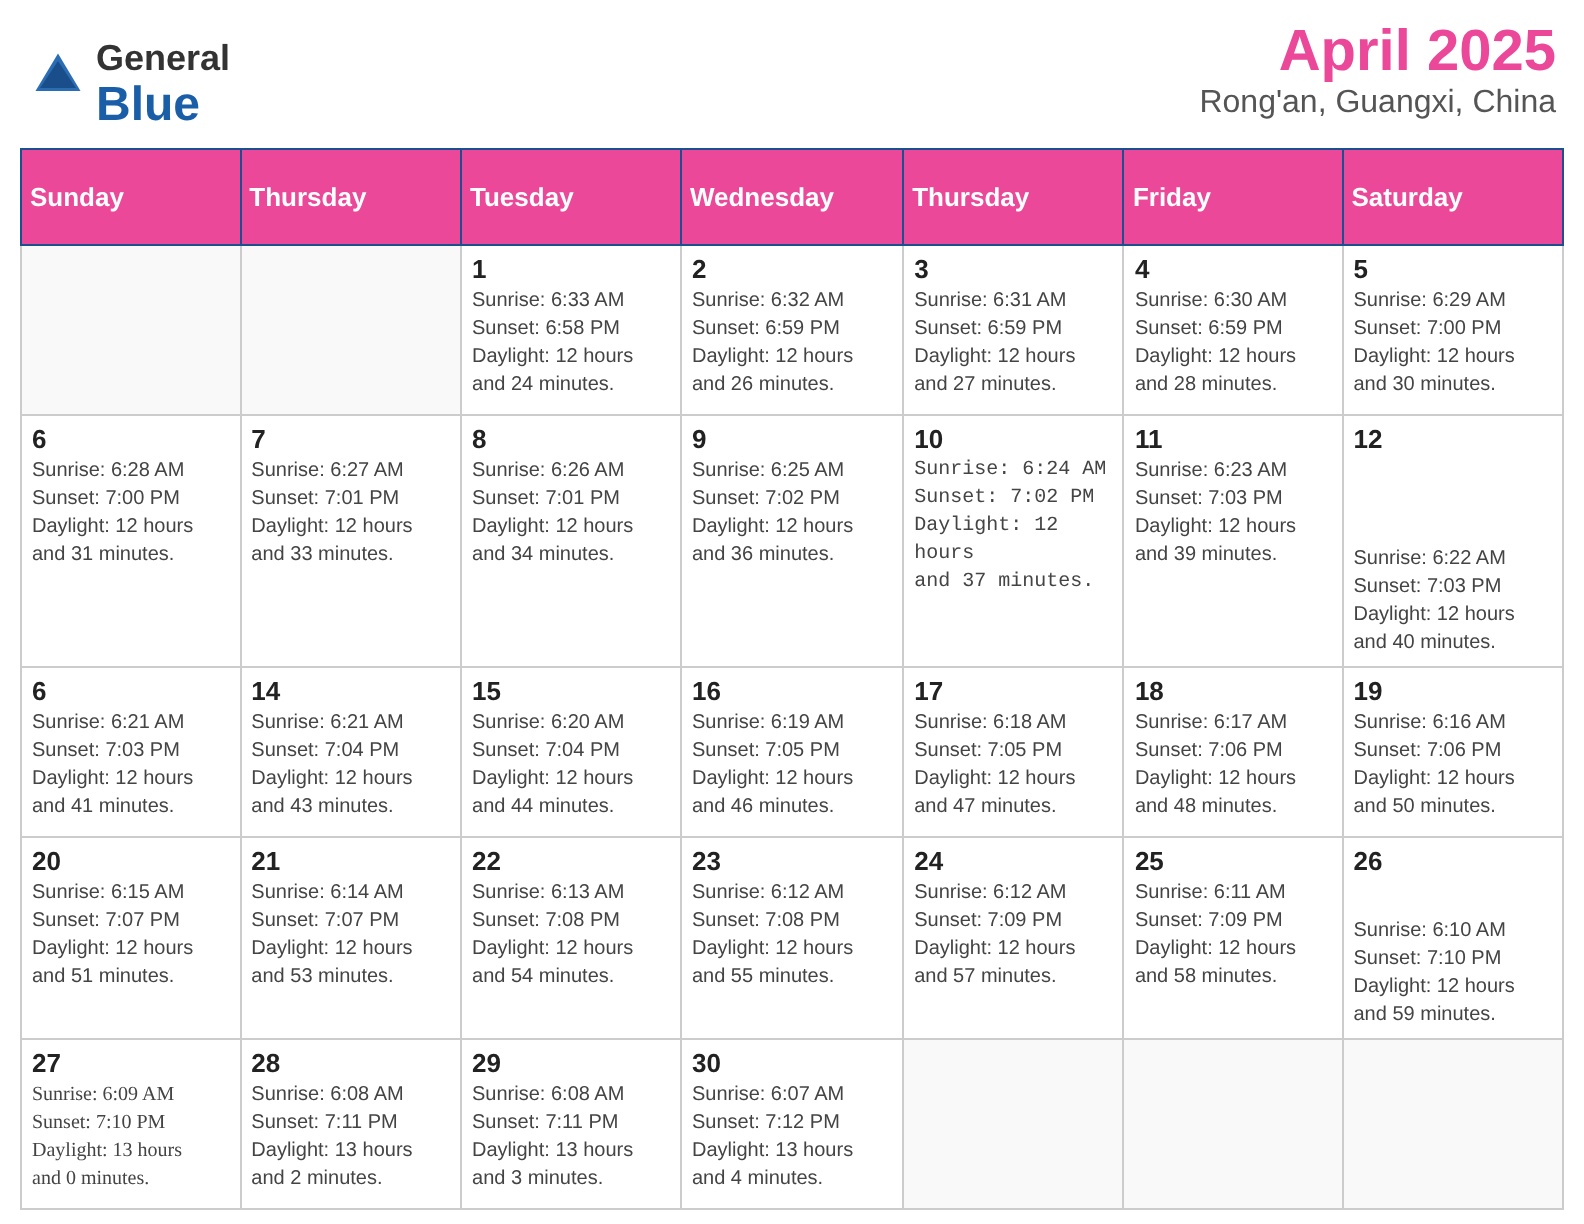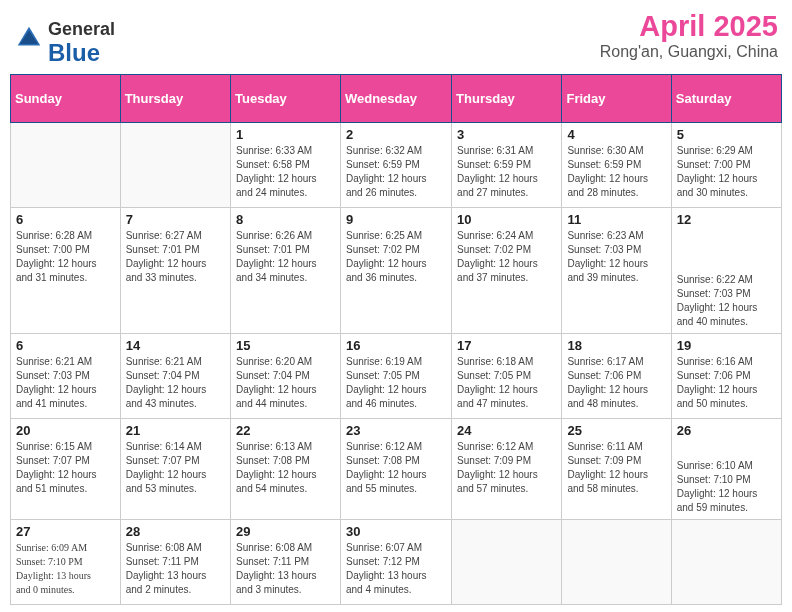--- a/index.html
+++ b/index.html
@@ -190,21 +190,21 @@
         </td>
         <td>
           <span class="day-number">9</span>
           <div class="day-info" style="white-space: pre-line;">Sunrise: 6:25 AM
 Sunset: 7:02 PM
 Daylight: 12 hours
 and 36 minutes.</div>
         </td>
         <td>
           <span class="day-number">10</span>
-          <div class="day-info" style="white-space: pre-line;">Sunrise: 6:24 AM
+          <div class="day-info" style="white-space: pre-line; font-family: Liberation Mono, monospace;">Sunrise: 6:24 AM
 Sunset: 7:02 PM
 Daylight: 12 hours
 and 37 minutes.</div>
         </td>
         <td>
           <span class="day-number">11</span>
           <div class="day-info" style="white-space: pre-line;">Sunrise: 6:23 AM
 Sunset: 7:03 PM
 Daylight: 12 hours
 and 39 minutes.</div>

